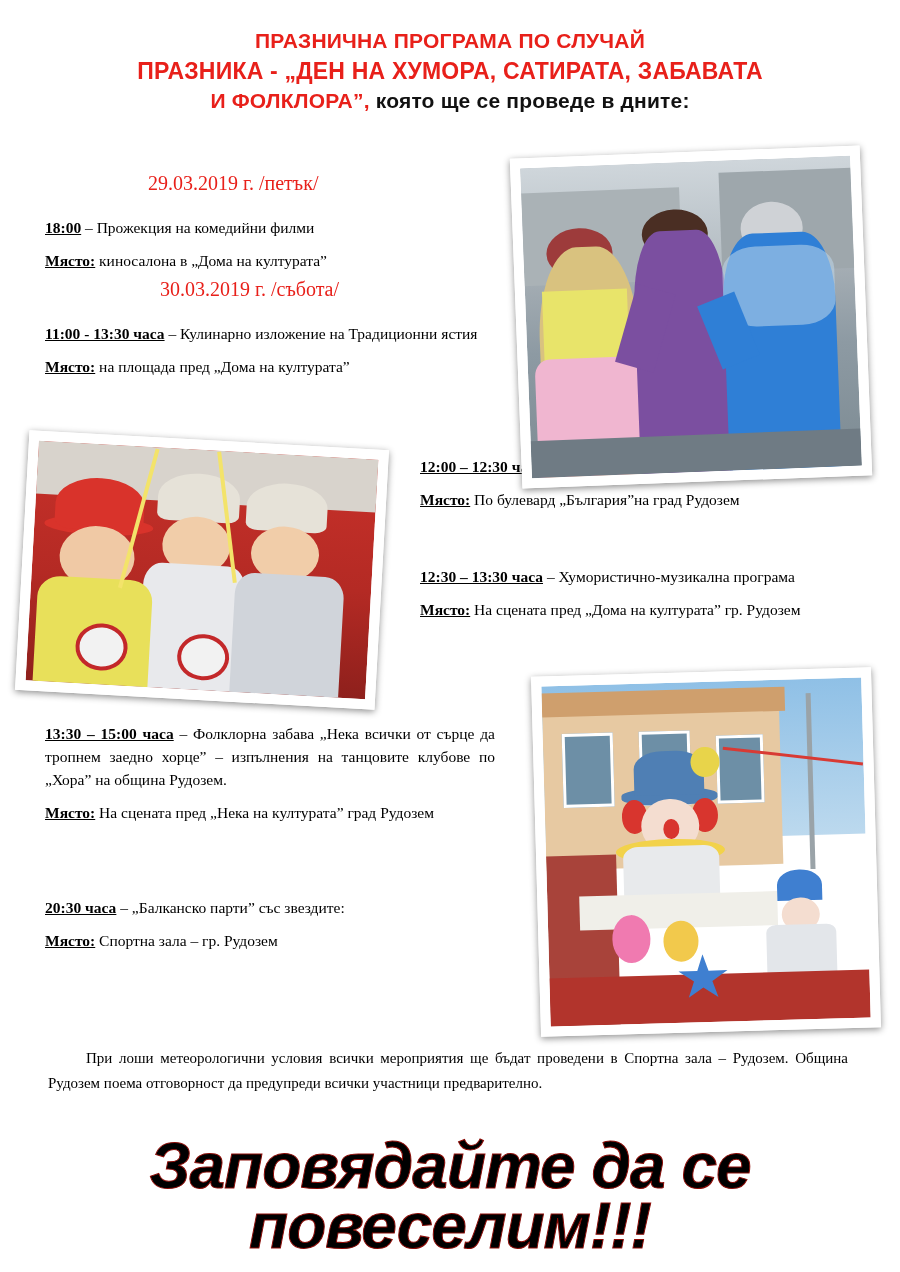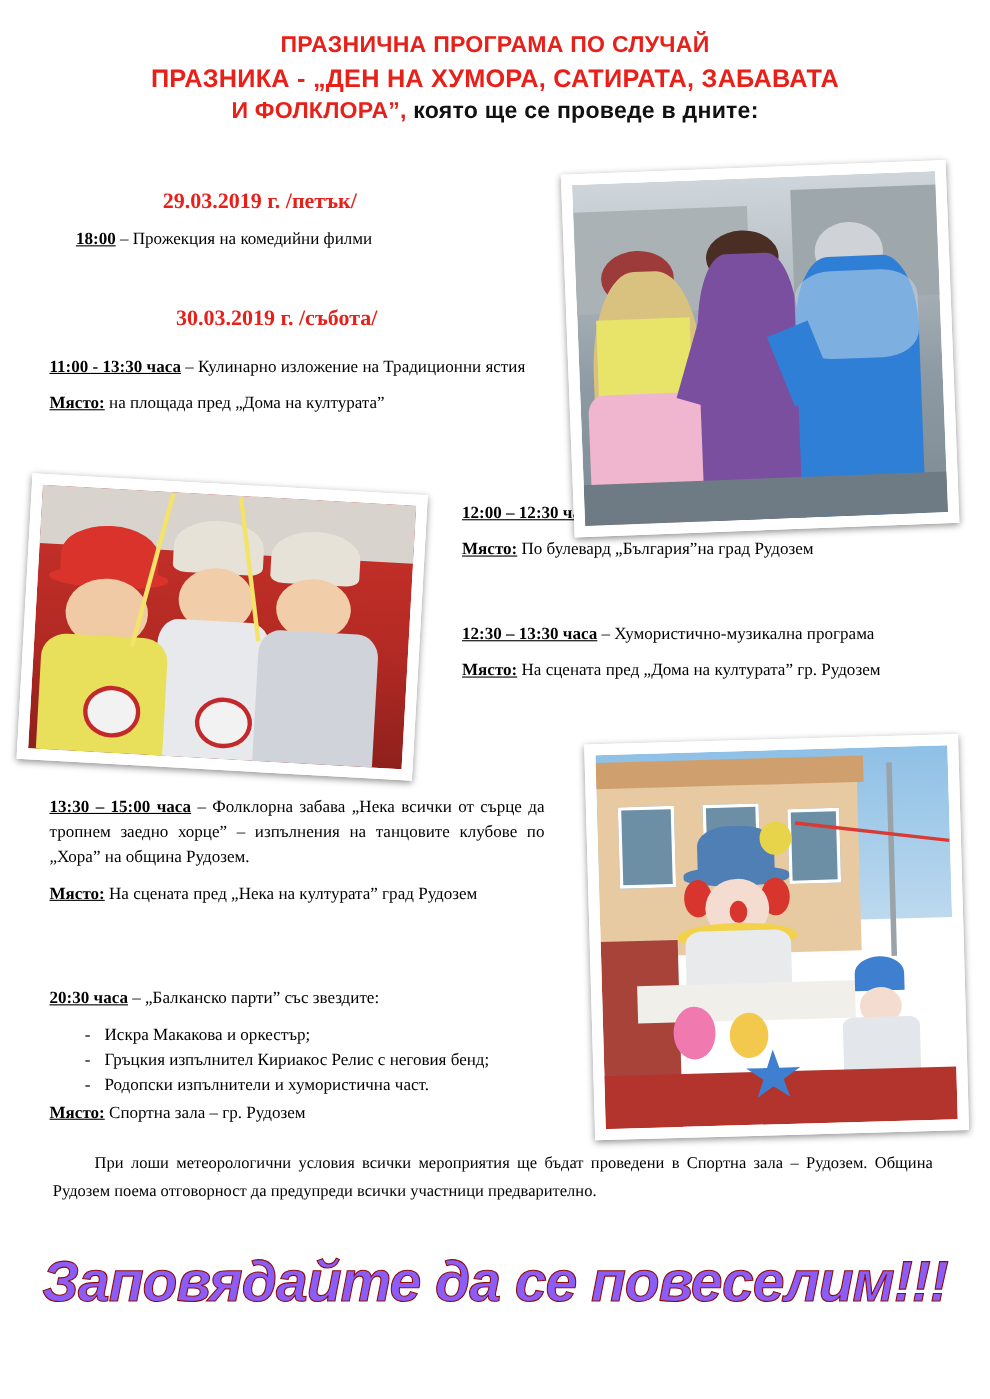--- a/index.html
+++ b/index.html
@@ -30,42 +30,42 @@
     color: #e8201a;
     letter-spacing: .2px;
   }
   .poster-title .line2 { font-size: 23px; }
   .poster-title .tail { color: #111111; }
 
   
   .date-heading {
     position: absolute;
     font-family: "Liberation Serif", serif;
-    font-weight: bold;
+    font-weight: normal;
     font-size: 20px;
     color: #e8201a;
     white-space: nowrap;
   }
   #date-1 { top: 172px; left: 148px; }
   #date-2 { top: 278px; left: 160px; }
 
   
   .tblock {
     position: absolute;
     font-family: "Liberation Serif", serif;
     font-size: 15.5px;
     line-height: 23px;
     color: #000;
     text-align: justify;
   }
   .tblock .u { text-decoration: underline; font-weight: bold; }
   .tblock p { margin: 0 0 10px 0; }
   .tblock p:last-child { margin-bottom: 0; }
 
-  #blk-friday   { top: 206px; left: 45px; width: 420px; margin-left: 24px; }
+  #blk-friday   { top: 216px; left: 45px; width: 420px; }
   #blk-sat-1    { top: 322px; left: 45px; width: 445px; }
   #blk-sat-2    { top: 455px; left: 420px; width: 430px; }
   #blk-sat-3    { top: 565px; left: 420px; width: 420px; }
   #blk-sat-4    { top: 722px; left: 45px; width: 450px; }
   #blk-sat-5    { top: 896px; left: 45px; width: 450px; }
 
   ul.perf-list {
     margin: 2px 0 0 0;
     padding: 0 0 0 50px;
     list-style: none;
@@ -99,23 +99,23 @@
   
   #slogan {
     position: absolute;
     top: 1136px;
     left: 0;
     width: 900px;
     text-align: center;
     font-family: "Liberation Sans", sans-serif;
     font-weight: bold;
     font-style: italic;
-    font-size: 52px;
+    font-size: 64px;
     line-height: 60px;
-    color: #8b5cf6;
+    color: #000000;
     letter-spacing: -1px;
     -webkit-text-stroke: 1px #8d0b06;
   }
 
   
   .photo {
     position: absolute;
     background: #ffffff;
     border: 10px solid #ffffff;
     box-shadow: 0 2px 7px rgba(0,0,0,.45);
@@ -208,20 +208,23 @@
     <span>И ФОЛКЛОРА”,</span><span class="tail"> която ще се проведе в дните:</span>
   </div>
 </div>
 
 <div class="date-heading" id="date-1">29.03.2019 г. /петък/</div>
 
 <div class="tblock" id="blk-friday">
   <p>
     <span class="u">18:00</span><span> – Прожекция на комедийни филми</span>
   </p>
+  <p>
+    <span class="u">Място:</span><span> киносалона в „Дома на културата”</span>
+  </p>
 </div>
 
 <div class="date-heading" id="date-2">30.03.2019 г. /събота/</div>
 
 <div class="tblock" id="blk-sat-1">
   <p>
     <span class="u">11:00 - 13:30 часа</span><span> – Кулинарно изложение на Традиционни ястия</span>
   </p>
   <p>
     <span class="u">Място:</span><span> на площада пред „Дома на културата”</span>
@@ -252,25 +255,20 @@
   </p>
   <p>
     <span class="u">Място:</span><span> На сцената пред „Нека на културата” град Рудозем</span>
   </p>
 </div>
 
 <div class="tblock" id="blk-sat-5">
   <p>
     <span class="u">20:30 часа</span><span> – „Балканско парти” със звездите:</span>
   </p>
-  <ul class="perf-list">
-    <li>Искра Макакова и оркестър;</li>
-    <li>Гръцкия изпълнител Кириакос Релис с неговия бенд;</li>
-    <li>Родопски изпълнители и хумористична част.</li>
-  </ul>
   <p style="margin-top:2px;">
     <span class="u">Място:</span><span> Спортна зала – гр. Рудозем</span>
   </p>
 </div>
 
 <div id="note">При лоши метеорологични условия всички мероприятия ще бъдат проведени в Спортна зала – Рудозем. Община Рудозем поема отговорност да  предупреди всички участници предварително.</div>
 
 <div id="slogan">Заповядайте да се повеселим!!!</div>
 
 <div class="photo" id="photo-1">

